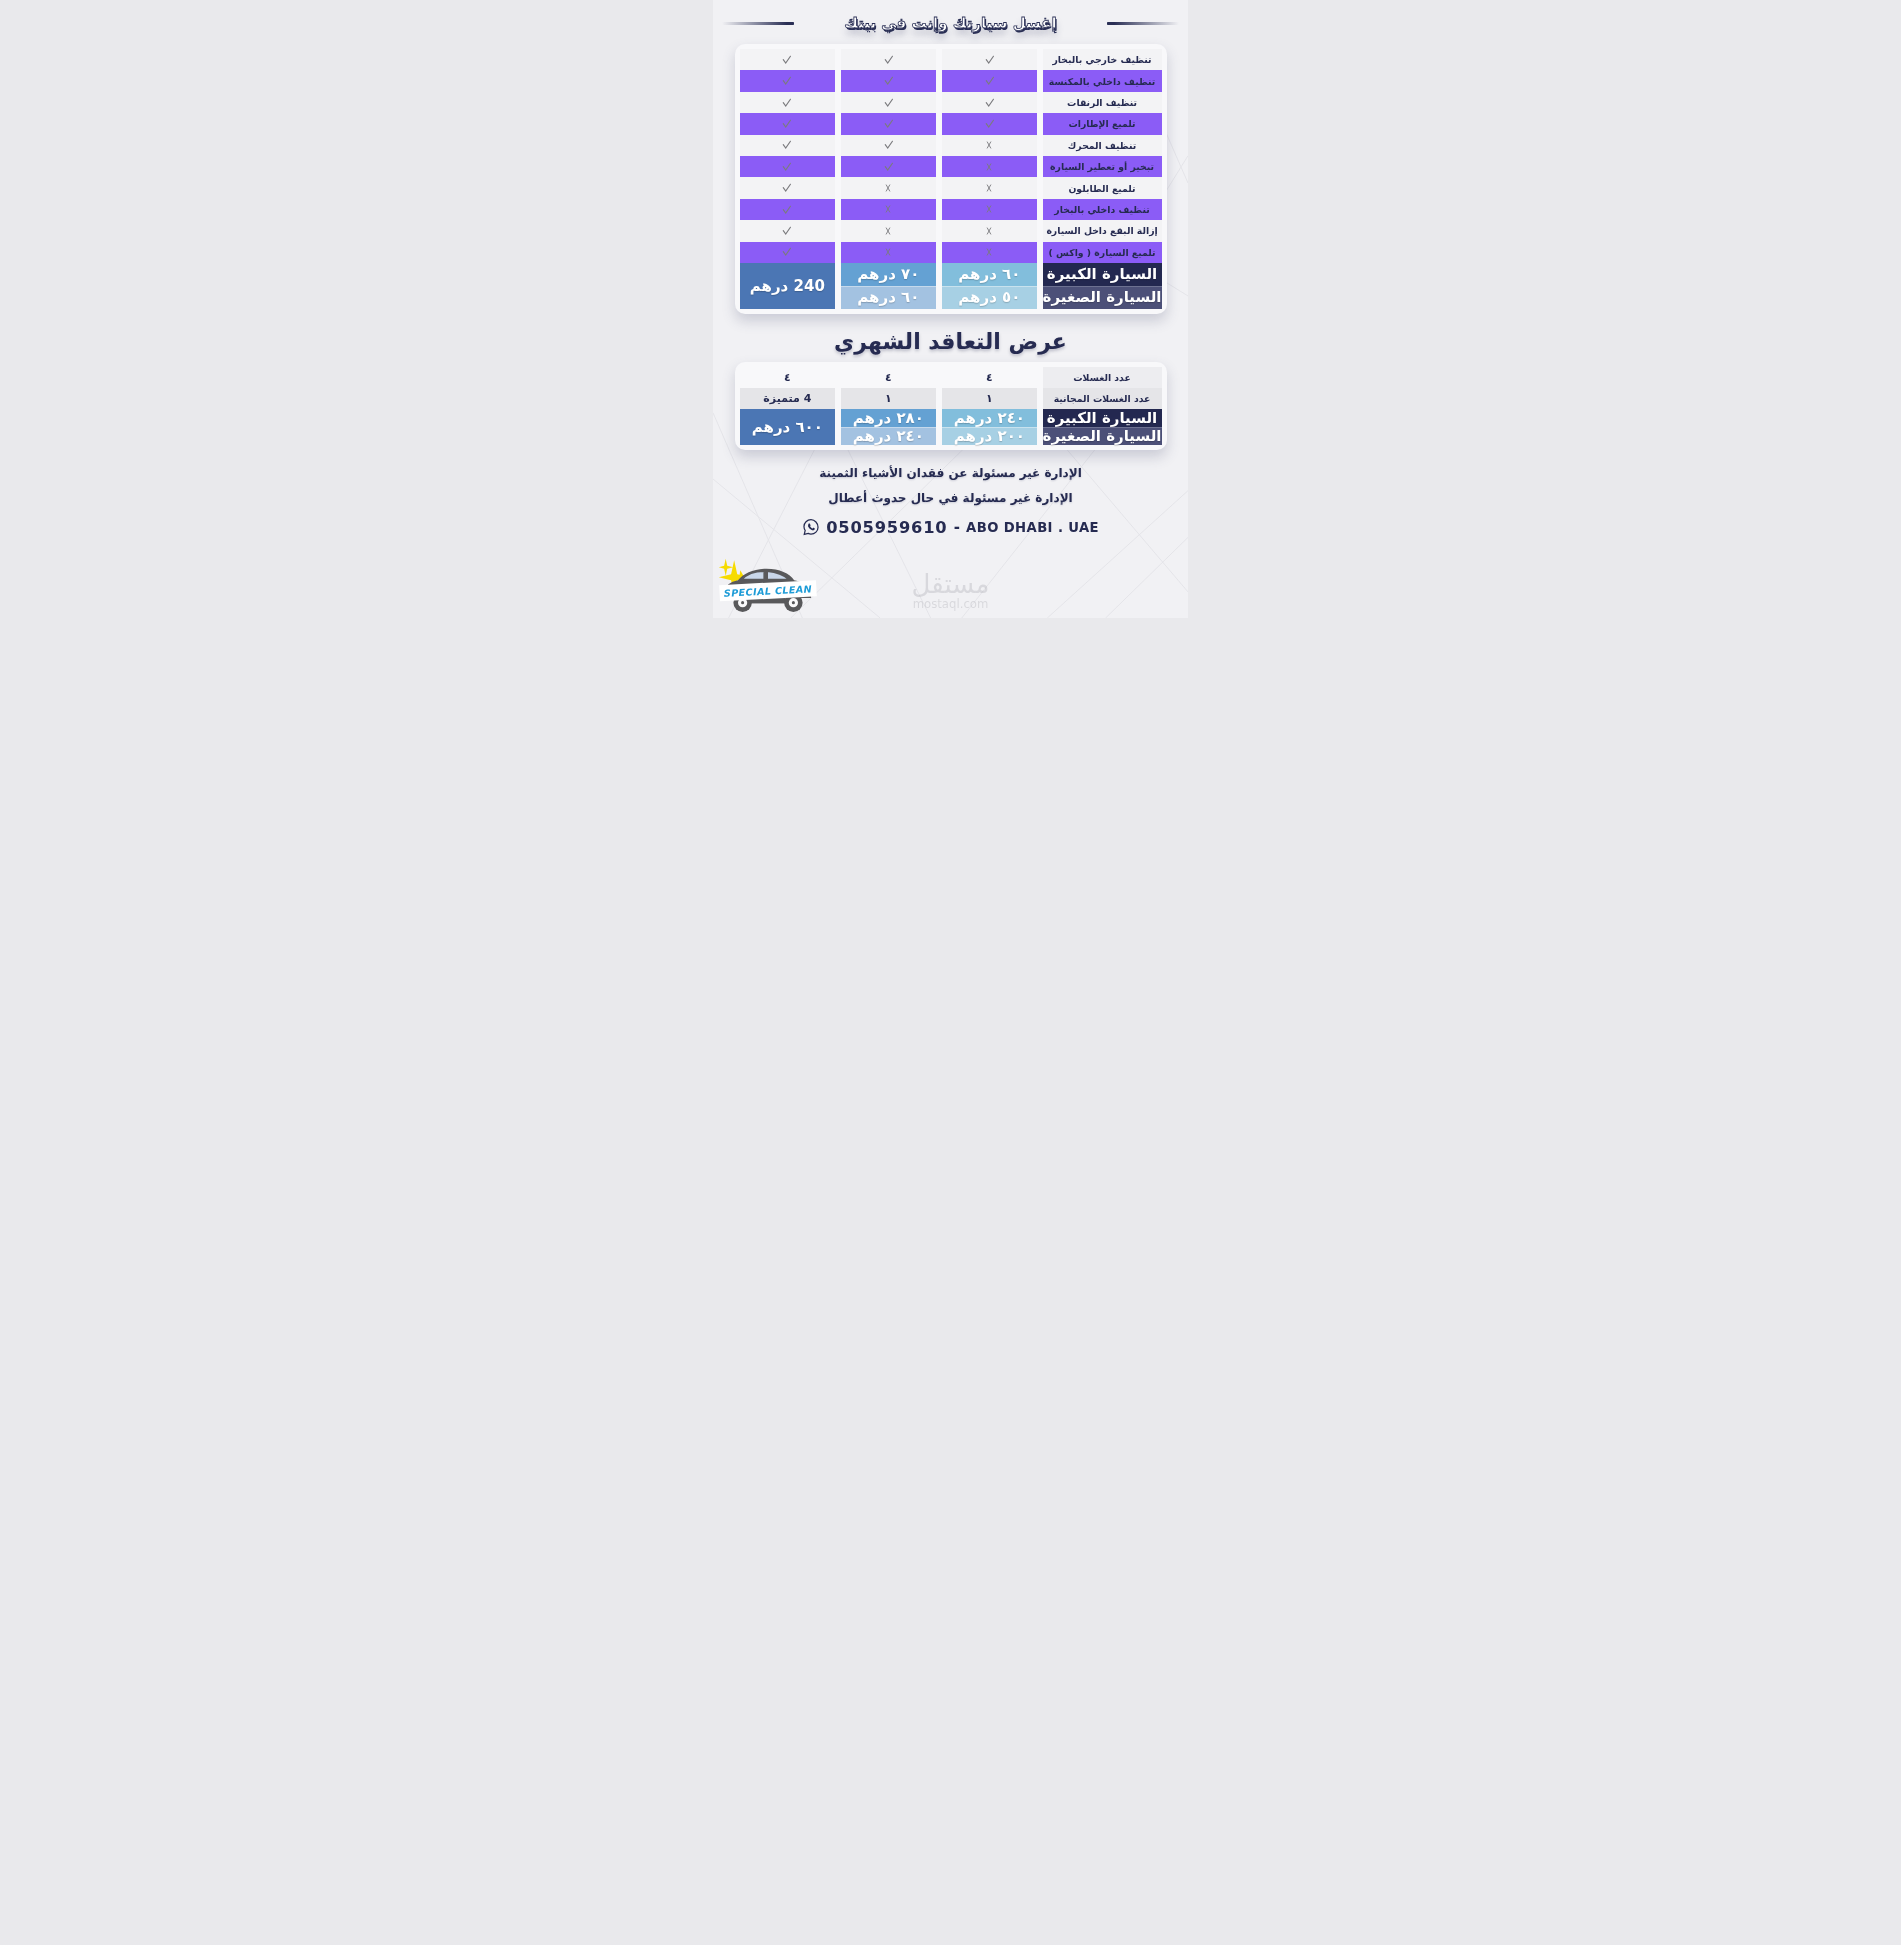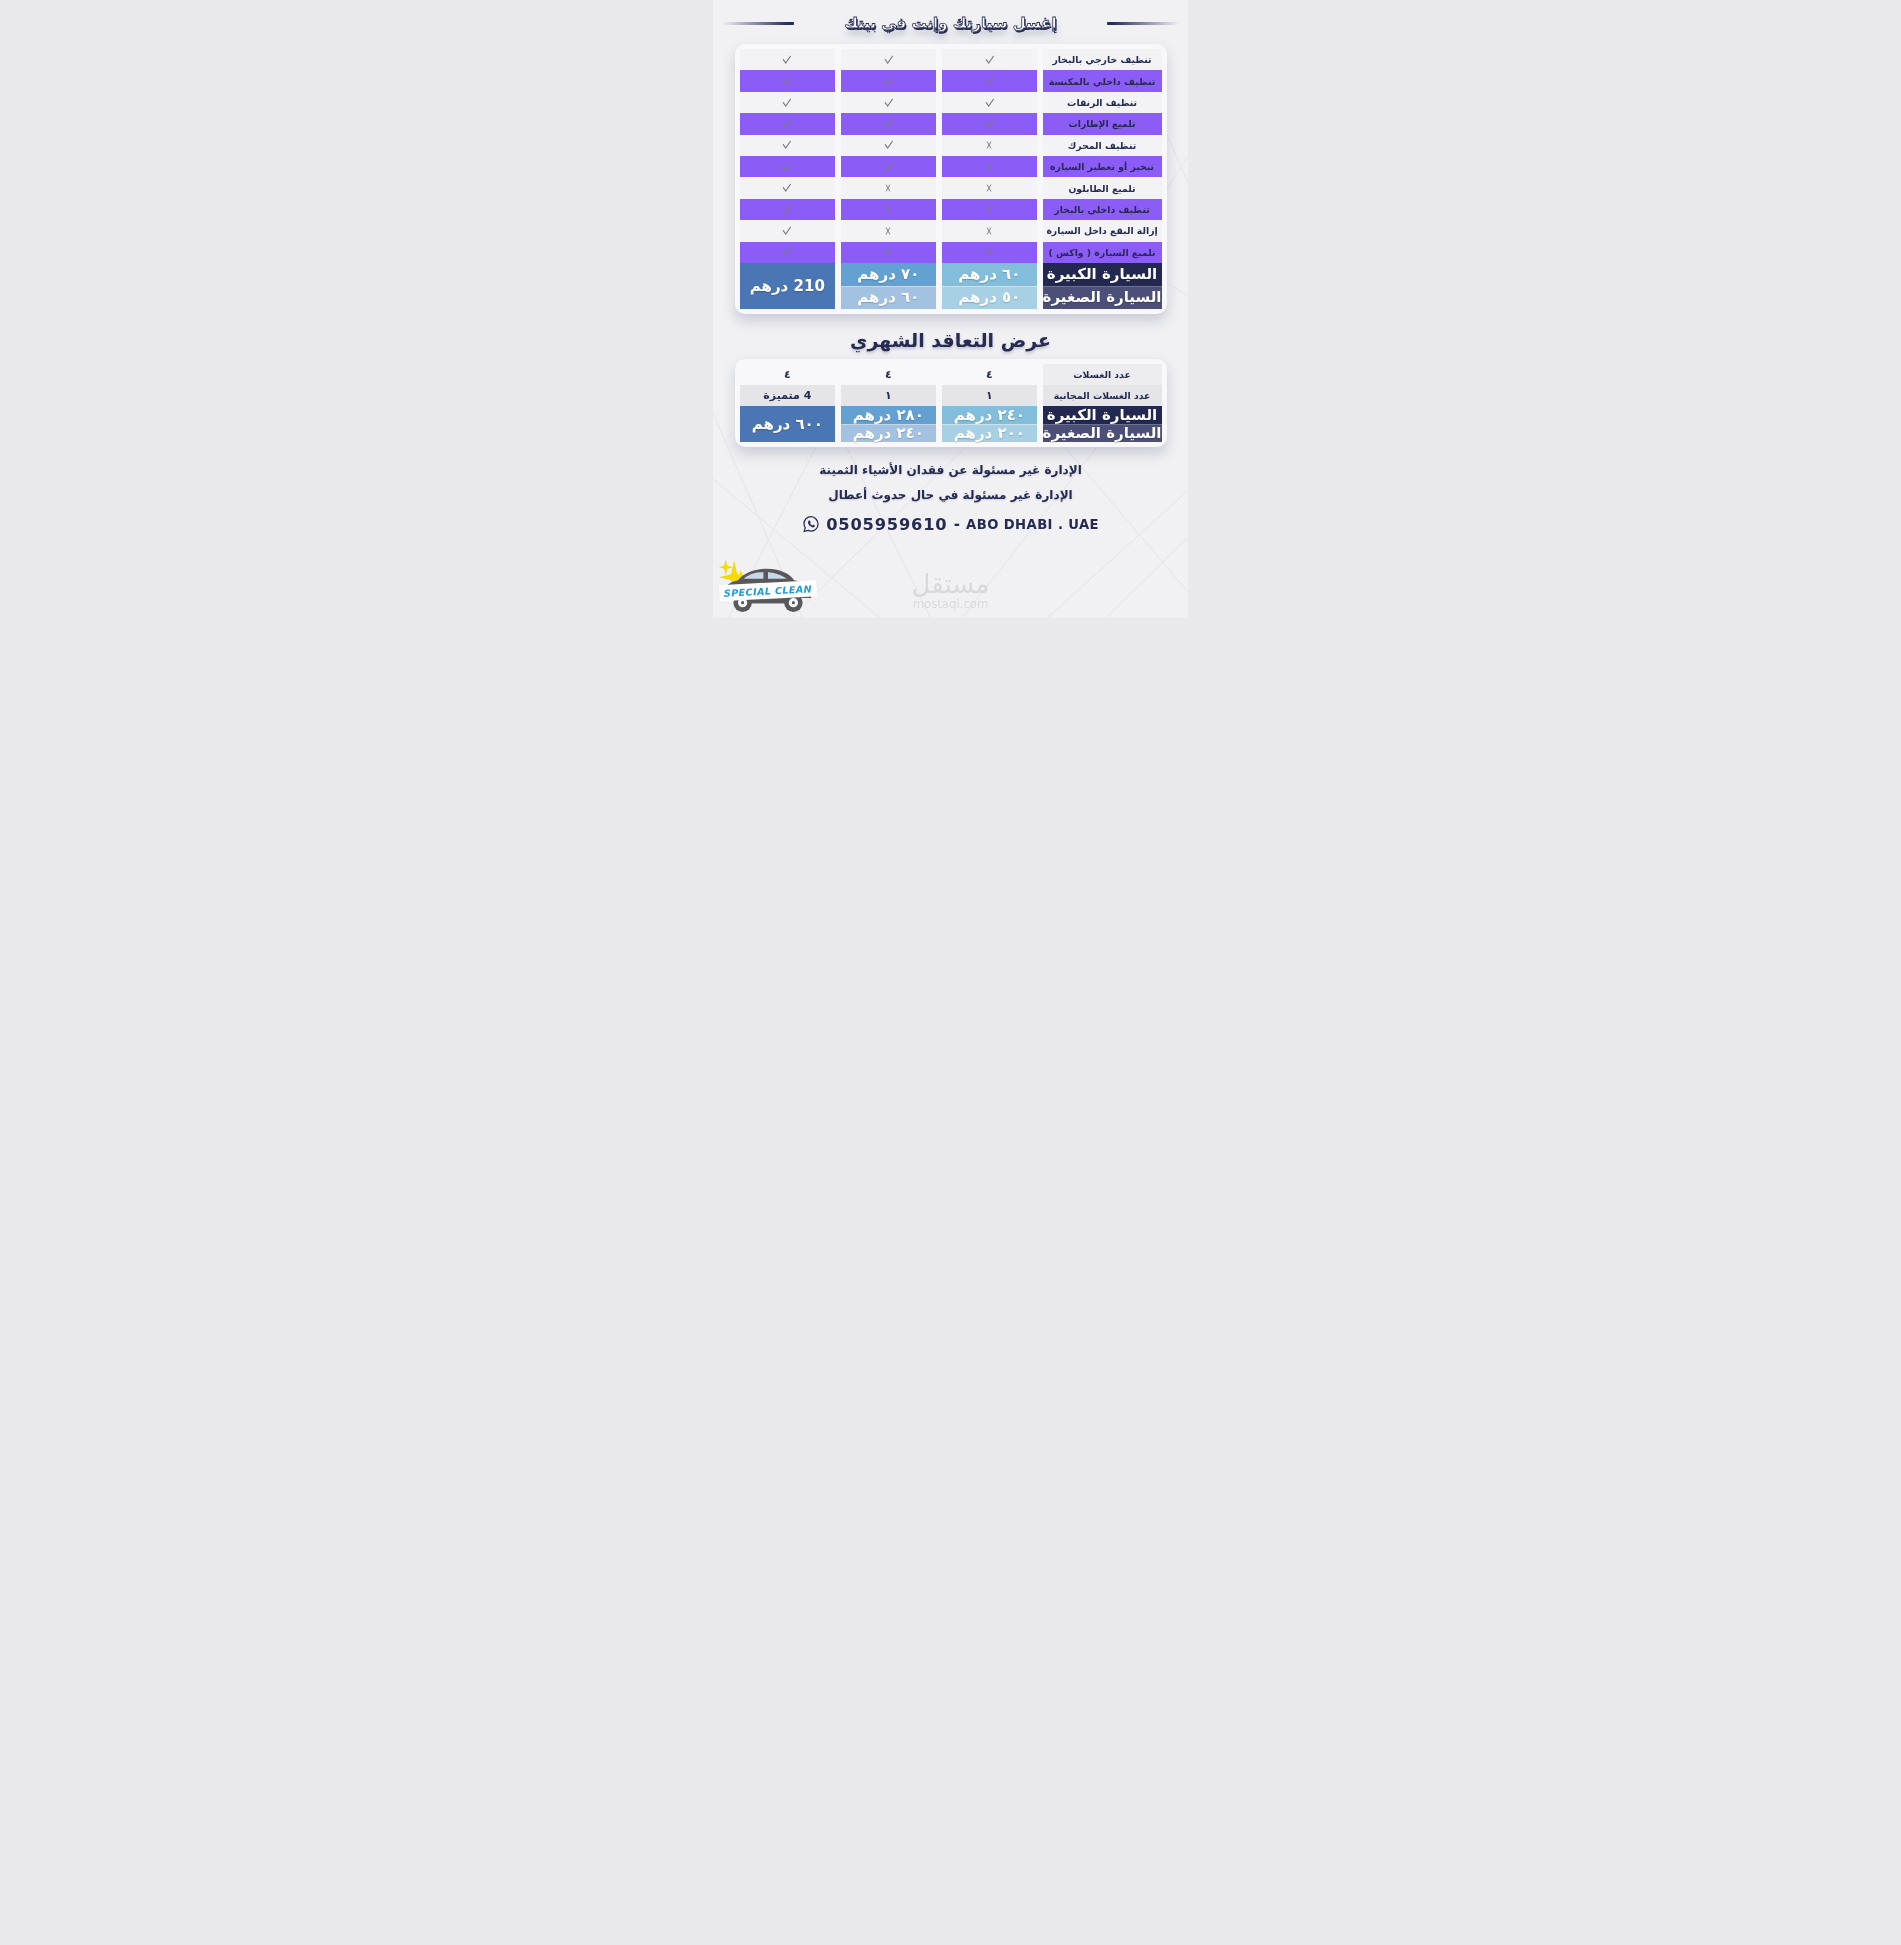--- a/index.html
+++ b/index.html
@@ -57,21 +57,21 @@
          font-size:15px;text-shadow:0 0.8px 1.2px rgba(0,0,0,.2);}
   .pl-large{background:#232850;}
   .pl-small{background:#4C5078;box-shadow:inset 0 0.8px 0 rgba(255,255,255,.25);}
   .pv-silver-l{background:#82BEDC;}
   .pv-silver-s{background:#A7D0E4;box-shadow:inset 0 0.8px 0 rgba(255,255,255,.5);}
   .pv-gold-l{background:#64A1D3;}
   .pv-gold-s{background:#A3C2E1;box-shadow:inset 0 0.8px 0 rgba(255,255,255,.5);}
   .pv-diamond{background:#4B76B4;grid-row:1 / span 2;grid-column:4;}
 
   
-  .section-title{margin:15px 0 0;text-align:center;font-size:19px;font-weight:800;color:#262B51;
+  .section-title{margin:15px 0 0;text-align:center;font-size:22px;font-weight:800;color:#262B51;
                  text-shadow:0 1.9px 3.1px rgba(38,43,81,.25);}
   .tcounts{grid-auto-rows:21px;}
   .c-lbl{font-size:9.3px;font-weight:700;color:#262B51;text-align:center;}
   .c-val{font-size:11px;font-weight:700;color:#262B51;}
   .row1-lbl{background:#EDEDF0;}
   .row1-val{background:transparent;}
   .row2-lbl,.row2-val{background:#E5E5E8;}
 
   
   .disc{margin:0;text-align:center;font-size:12px;font-weight:800;color:#262B51;
@@ -284,21 +284,21 @@
             <svg viewBox="0 0 26 26" width="11.7" height="11.7">
               <path d="M5 12.5 L10.5 20 L21 5" fill="none" stroke="#7B7B7E" stroke-width="2.6" stroke-linecap="round"></path>
             </svg>
           </div>
         </div>
 
       <div class="tgrid tprice">
         <div class="pcell pl-large">السيارة الكبيرة</div>
         <div class="pcell pv-silver-l">٦٠ درهم</div>
         <div class="pcell pv-gold-l">٧٠ درهم</div>
-        <div class="pcell pv-diamond">210 درهم</div>
+        <div class="pcell pv-diamond">240 درهم</div>
         <div class="pcell pl-small">السيارة الصغيرة</div>
         <div class="pcell pv-silver-s">٥٠ درهم</div>
         <div class="pcell pv-gold-s">٦٠ درهم</div>
       </div>
     </section>
 
     <h2 class="section-title">عرض التعاقد الشهري</h2>
 
     <section class="card card2">
       <div class="tgrid tcounts" id="t2-body">

